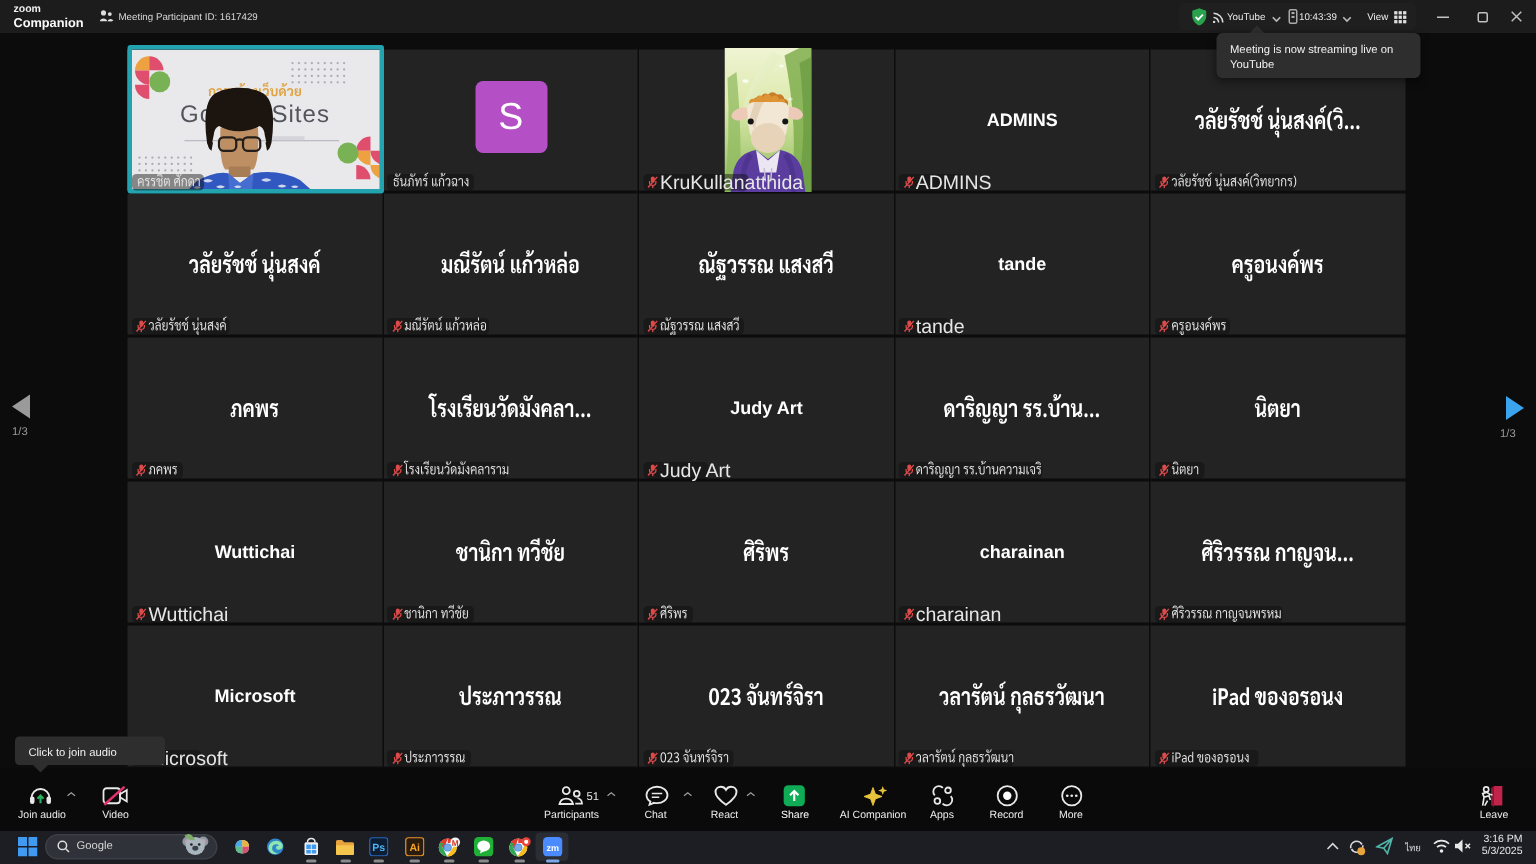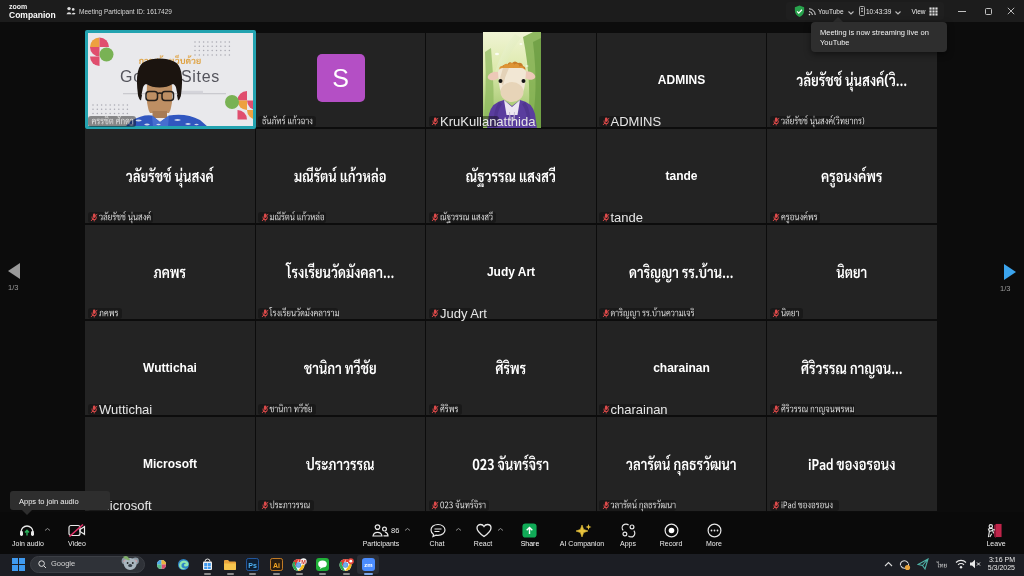--- a/index.html
+++ b/index.html
@@ -536,21 +536,21 @@
 </svg>
 <div class="tblbl" style="left:47px;width:60px;color:#ededed">Video</div>
 <svg class="tbicon" style="left:372px" width="17" height="14" viewBox="0 0 17 14">
 <g stroke="#e8e8e8" stroke-width="1.2" fill="none">
 <circle cx="5.5" cy="3.6" r="2.3"></circle>
       <path d="M1 12.5a4.6 4.6 0 0 1 9 0z"></path>
 <circle cx="12.5" cy="5.6" r="1.9"></circle>
       <path d="M11.5 12.3h4.5a4 4 0 0 0-3-3.8"></path>
 </g>
   </svg>
-<div class="abs" style="left:391px;top:526px;font-size:7.5px;color:#e8e8e8">86</div>
+<div class="abs" style="left:391px;top:526px;font-size:7.5px;color:#e8e8e8">51</div>
 <div class="tblbl" style="left:351px;width:60px;color:#ededed">Participants</div>
 <svg class="caret" style="left:404px" width="7" height="5" viewBox="0 0 7 5">
     <path d="M1 3.5l2.5-2 2.5 2" stroke="#9a9a9a" fill="none" stroke-width="0.9"></path>
   </svg>
 <svg class="tbicon" style="left:430px" width="16" height="14" viewBox="0 0 16 14">
 <path d="M8 1C4 1 1 3.4 1 6.5c0 1.8 1 3.4 2.6 4.4L3 13l3-1.3c0.6 0.1 1.3 0.2 2 0.2 4 0 7-2.4 7-5.4S12 1 8 1z" stroke="#e8e8e8" stroke-width="1.2" fill="none"></path>
 <path d="M4.5 5.5h7M4.5 8h5" stroke="#e8e8e8" stroke-width="1"></path>
 </svg>
 <div class="tblbl" style="left:407px;width:60px;color:#ededed">Chat</div>
 <svg class="caret" style="left:455px" width="7" height="5" viewBox="0 0 7 5">
@@ -602,21 +602,21 @@
 <path d="M2 15 L3 9 L6.5 8 L7.5 11 M3 9 L2 6.5 L5 5.5 L7 7 L9 7.5 M3.5 15 L5.5 11.5"></path>
 </g>
   </svg>
 <div class="tblbl" style="left:978px;width:36px;color:#ededed">Leave</div>
 <svg class="abs" style="left:832px;top:17px" width="12" height="6" viewBox="0 0 12 6">
     <path d="M0 6 L6 0 L12 6 Z" fill="#2e2e2e"></path>
   </svg>
 <div class="abs" style="left:811px;top:22px;width:136px;height:30px;background:#2e2e2e;border-radius:4px;box-shadow:0 2px 6px rgba(0,0,0,.5)"></div>
 <div class="abs" style="left:820px;top:28px;font-size:7.5px;line-height:9.5px;color:#f2f2f2">Meeting is now streaming live on<br>YouTube</div>
 <div class="abs" style="left:10px;top:491px;width:100px;height:19px;background:#2e2e2e;border-radius:3px"></div>
-<div class="abs" style="left:19px;top:497px;font-size:7.5px;color:#f2f2f2">Apps to join audio</div>
+<div class="abs" style="left:19px;top:497px;font-size:7.5px;color:#f2f2f2">Click to join audio</div>
 <svg class="abs" style="left:22px;top:510px" width="10" height="5" viewBox="0 0 10 5">
     <path d="M0 0 L5 5 L10 0 Z" fill="#2e2e2e"></path>
   </svg>
 <div class="abs" style="left:0;top:554px;width:1024px;height:22px;background:#1c1e24"></div>
 <svg class="abs" style="left:12px;top:558px" width="13" height="13" viewBox="0 0 13 13">
     <g fill="#3f9af0">
       <rect width="6" height="6"></rect>
       <rect x="7" width="6" height="6"></rect>
       <rect y="7" width="6" height="6"></rect>
       <rect x="7" y="7" width="6" height="6"></rect>

